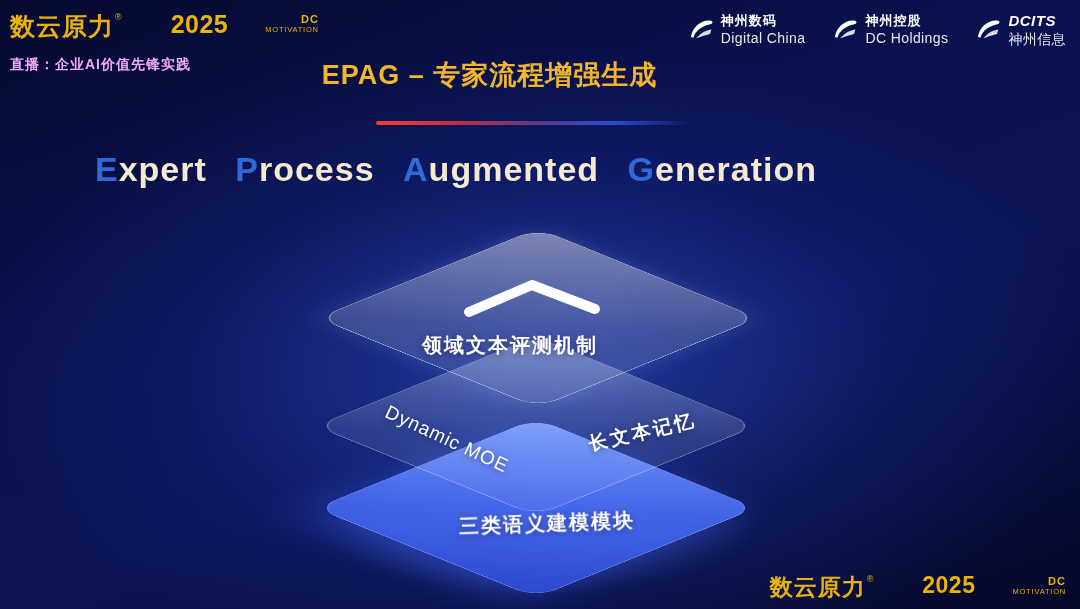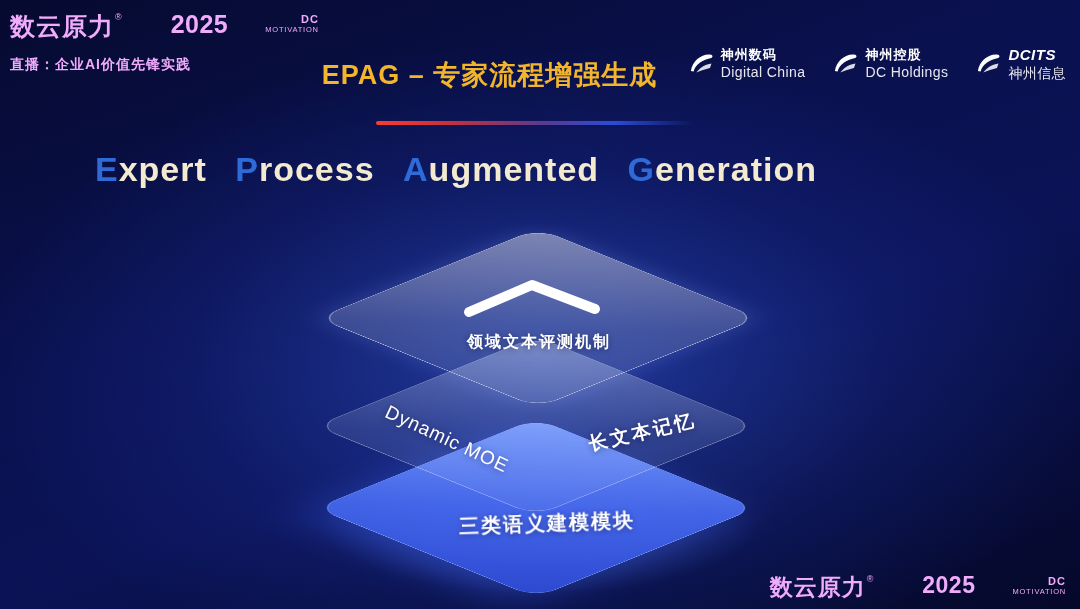--- a/index.html
+++ b/index.html
@@ -8,42 +8,42 @@
     font-family:"Liberation Sans","DejaVu Sans",sans-serif;
     background:#05082e;
   }
   .bg{
     position:absolute;inset:0;z-index:0;
     background:
       radial-gradient(ellipse 780px 450px at 50% 60%, rgba(55,95,225,0.50) 0%, rgba(30,55,170,0.22) 45%, rgba(10,18,80,0) 72%),
       linear-gradient(160deg,#060a30 0%,#0a1150 40%,#0b1356 60%,#050829 100%);
   }
   
-  .brand{position:absolute;top:10px;left:10px;display:flex;align-items:flex-start;color:#f0abfc;z-index:50;}
+  .brand{position:absolute;top:10px;left:10px;display:flex;align-items:flex-start;color:#eab308;z-index:50;}
   .brand .name{font-size:25px;font-weight:bold;letter-spacing:1px;}
   .brand .reg{font-size:9px;vertical-align:top;position:relative;top:2px;margin:0 1px;}
   .brand .year{font-size:25px;font-weight:bold;letter-spacing:0.5px;margin-left:48px;}
   .brand .tag{display:flex;flex-direction:column;margin-left:5px;margin-top:3px;line-height:1.15;text-align:right;}
   .brand .tag .t1{font-size:11px;font-weight:bold;letter-spacing:1px;}
   .brand .tag .t2{font-size:7.5px;letter-spacing:0.8px;margin-left:32px;}
   
   .live{position:absolute;top:56px;left:10px;font-size:14px;font-weight:bold;letter-spacing:1px;color:#f0abfc;z-index:50;}
   
   .slide-title{position:absolute;top:57px;left:0;width:979px;text-align:center;
     font-size:27px;font-weight:bold;letter-spacing:1px;color:#f2b52b;z-index:40;}
   .divider{position:absolute;top:121px;left:376px;width:318px;height:4px;border-radius:2px;z-index:40;
     background:linear-gradient(90deg,#ff3a30 0%,#c0303f 25%,#5a3a8f 52%,#2b4bd4 75%,rgba(30,70,190,0) 100%);}
   
   .subtitle{position:absolute;top:150px;left:0;width:912px;text-align:center;z-index:40;
     font-size:34px;font-weight:bold;letter-spacing:1px;}
   .subtitle .word{display:inline-block;margin:0 9px;}
   .subtitle .cap{color:#2e6bd8;}
   .subtitle .rest{color:#f3ead0;}
   
-  .partners{position:absolute;top:12px;right:14px;display:flex;gap:26px;align-items:center;color:#fff;z-index:50;margin-top:34px;}
+  .partners{position:absolute;top:12px;right:14px;display:flex;gap:26px;align-items:center;color:#fff;z-index:50;}
   .partner{display:flex;align-items:center;gap:6px;}
   .partner .txt{display:flex;flex-direction:column;line-height:1.25;}
   .partner .pname{font-size:13px;font-weight:bold;letter-spacing:1px;}
   .partner .psub{font-size:14px;letter-spacing:0.4px;opacity:0.9;}
   .partner.dcits .pname{font-style:italic;font-size:15px;letter-spacing:0.5px;}
   .partner .swoosh{width:28px;height:28px;flex:0 0 auto;}
   
   .stack-glow{position:absolute;left:320px;top:455px;width:440px;height:140px;z-index:5;
     background:radial-gradient(ellipse at center, rgba(90,130,255,0.45) 0%, rgba(0,0,0,0) 70%);}
   .layer{position:absolute;width:310px;height:310px;border-radius:28px;
@@ -55,21 +55,21 @@
   .layer-mid{left:380px;top:270px;z-index:20;
     background:linear-gradient(140deg, rgba(235,242,255,0.34) 0%, rgba(190,208,255,0.14) 55%, rgba(170,195,255,0.08) 100%);
     border:1px solid rgba(255,255,255,0.40);}
   .layer-bottom{left:380px;top:352px;z-index:10;
     background:linear-gradient(140deg, rgba(118,155,255,0.96) 0%, rgba(70,105,240,0.92) 50%, rgba(45,75,215,0.94) 100%);
     border:1px solid rgba(150,180,255,0.55);
     box-shadow:0 26px 60px rgba(60,100,255,0.35);}
   
   .chevron{position:absolute;left:462px;top:276px;width:140px;height:44px;z-index:40;}
   .lbl{position:absolute;z-index:40;color:#ffffff;text-shadow:0 1px 6px rgba(0,0,40,0.45);white-space:nowrap;}
-  .lbl-top{left:539px;top:332px;transform:translateX(-50%);font-size:16px;font-weight:bold;letter-spacing:2px;}
+  .lbl-top{left:510px;top:332px;transform:translateX(-50%);font-size:20px;font-weight:bold;letter-spacing:2px;}
   .lbl-mid-left{left:391px;top:401px;transform:rotate(25deg);transform-origin:left top;
     font-size:19px;letter-spacing:1px;font-weight:normal;}
   .lbl-mid-right{left:586px;top:432px;transform:rotate(-13deg);transform-origin:left top;
     font-size:19px;font-weight:bold;letter-spacing:3px;}
   .lbl-bottom{left:547px;top:510px;transform:translateX(-50%) rotate(-2deg);
     font-size:20px;font-weight:bold;letter-spacing:2px;}
   
   .brand.footer-brand{top:auto;left:auto;bottom:6px;right:14px;}
   .brand.footer-brand .name,.brand.footer-brand .year{font-size:23px;}
 </style>

